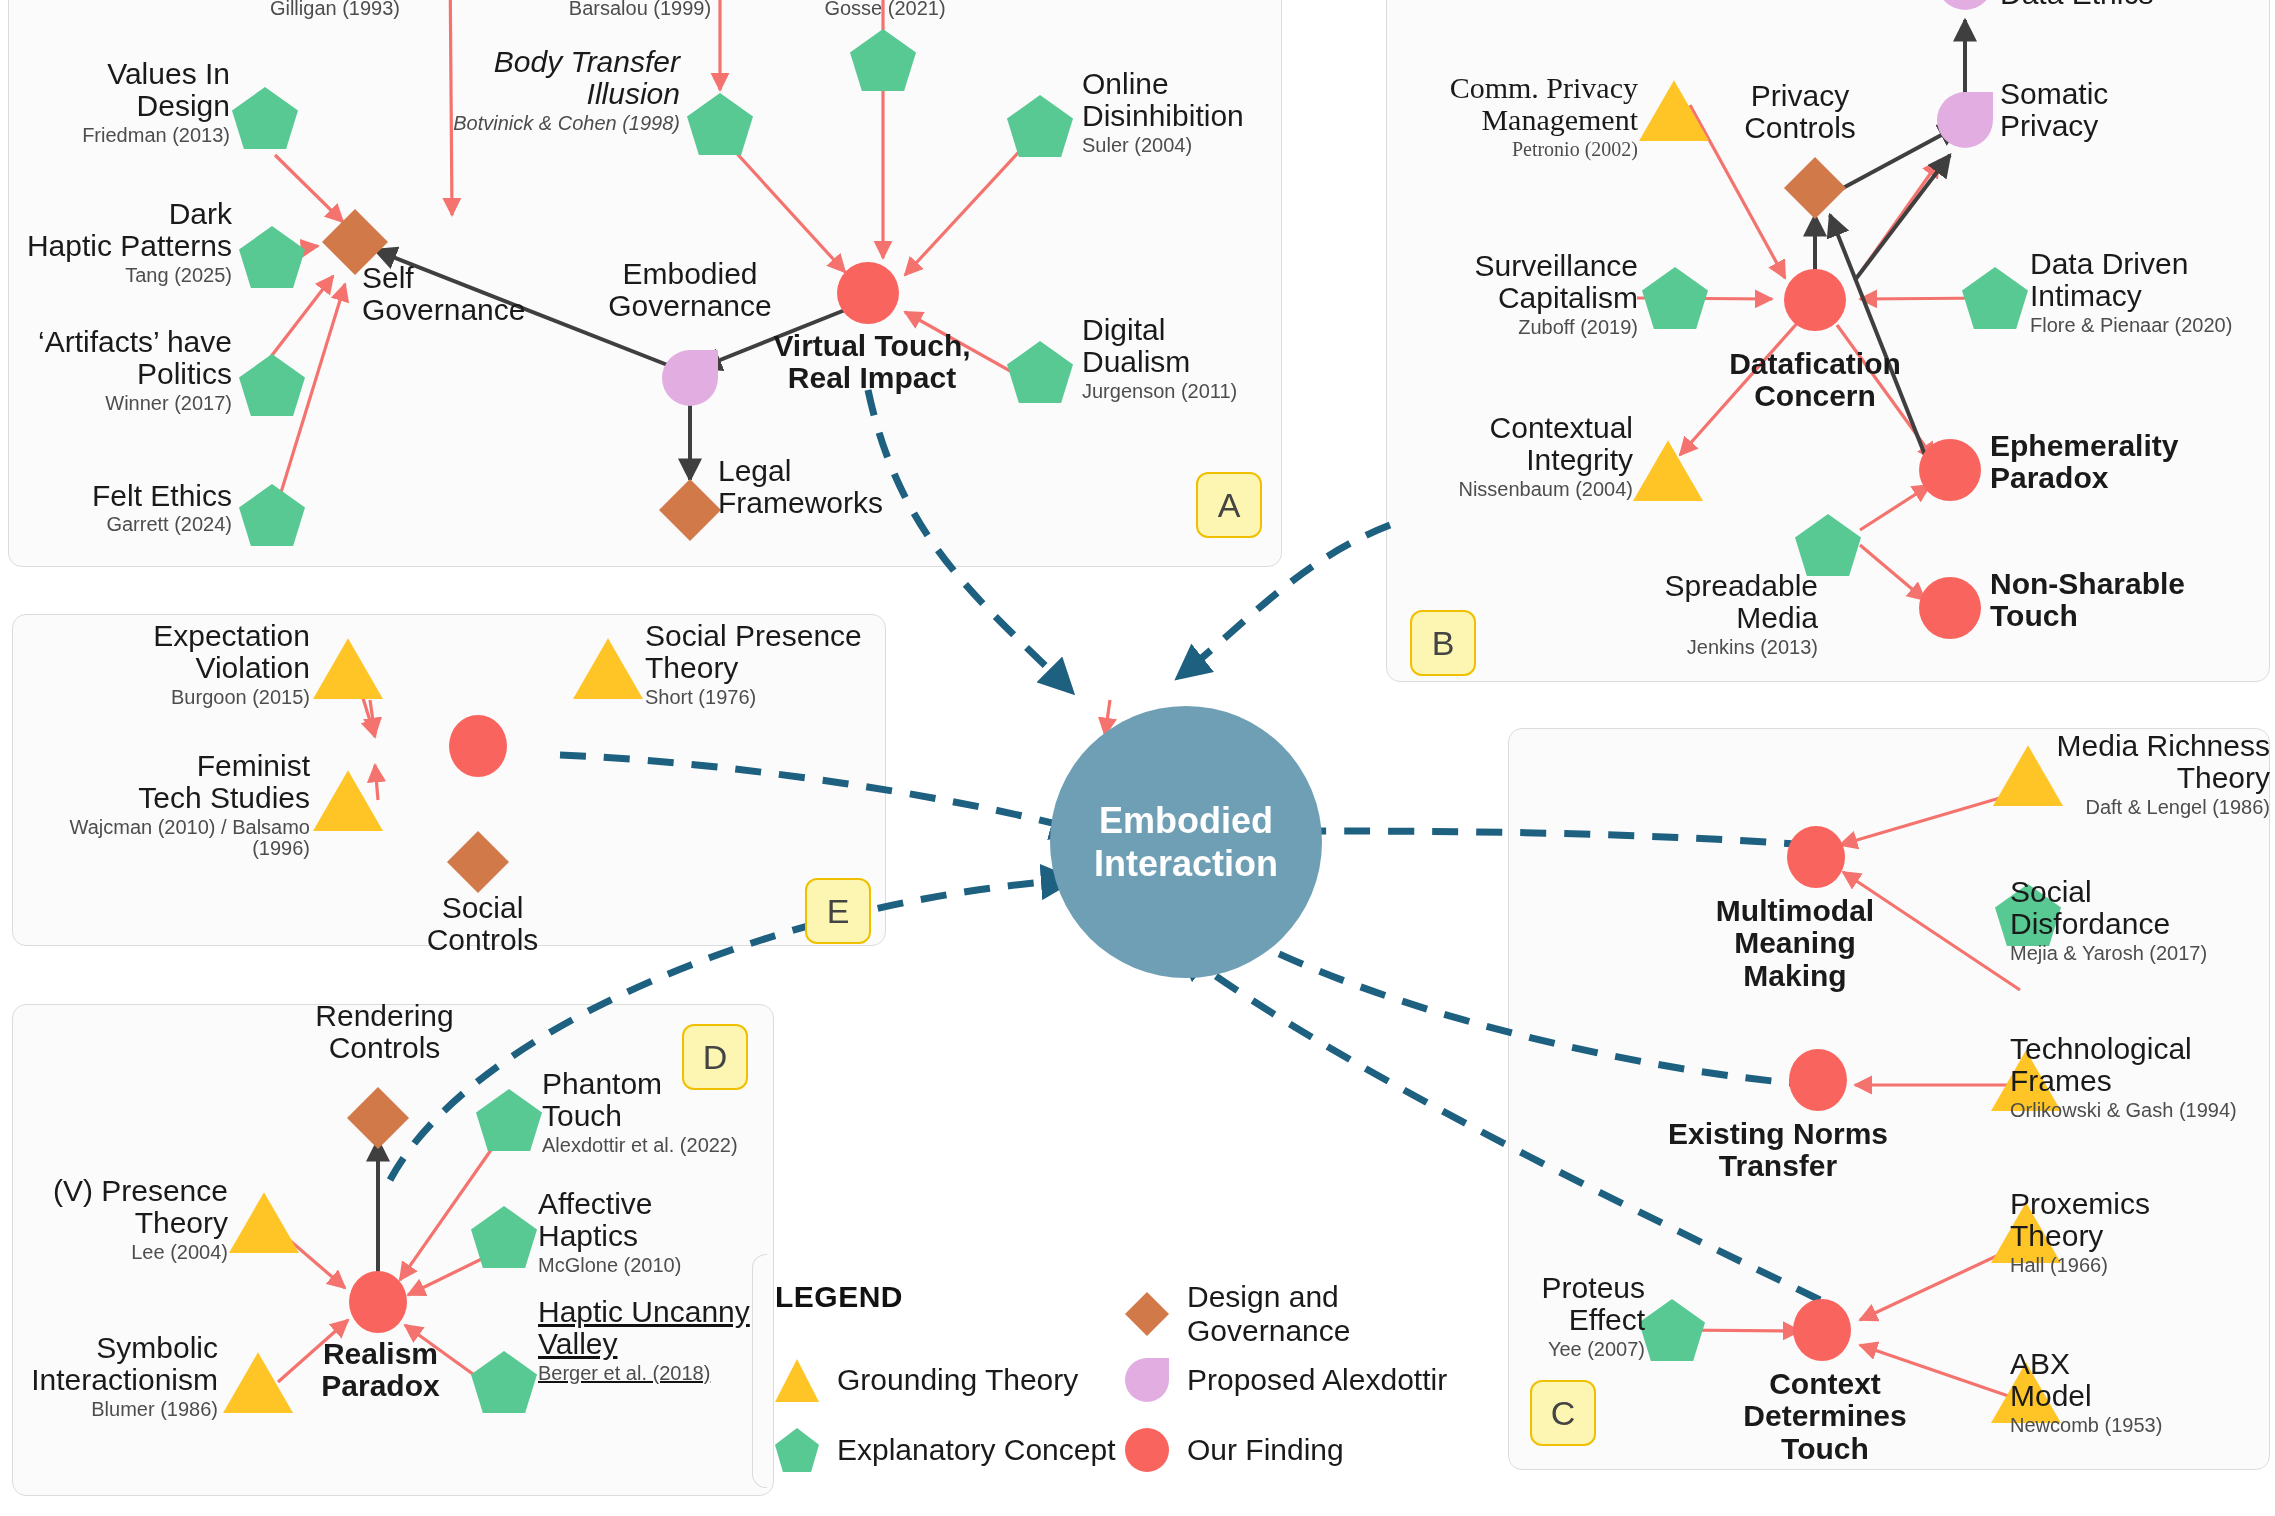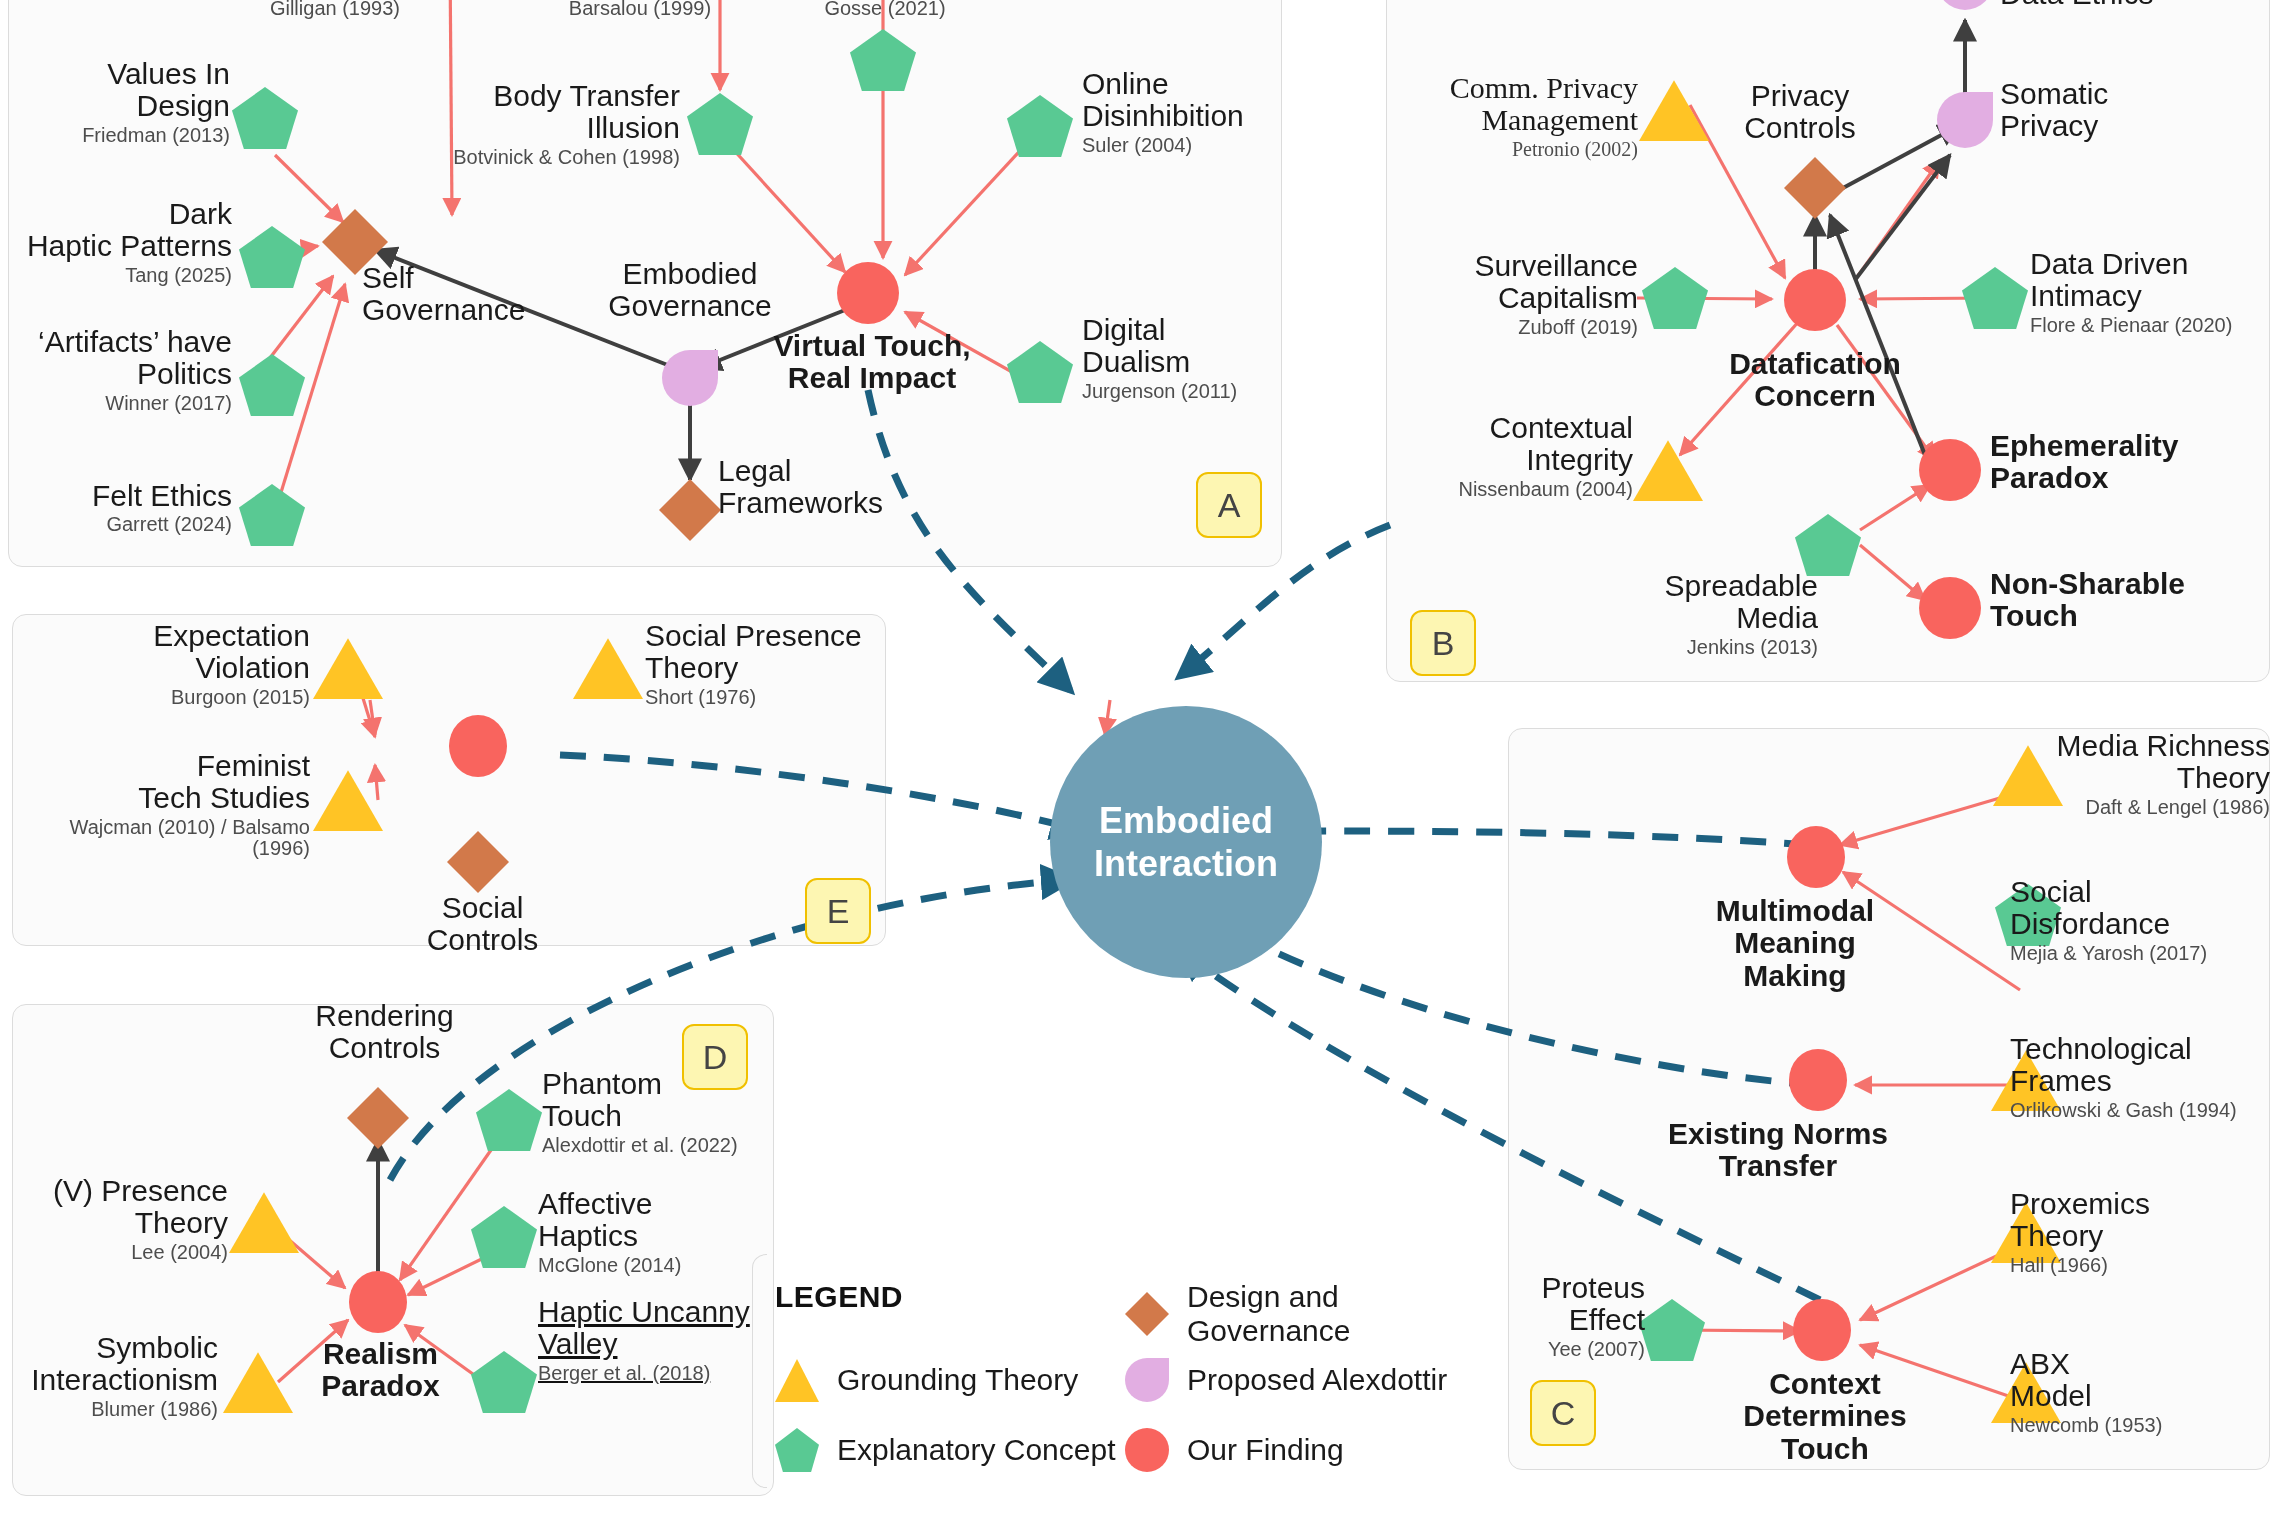--- a/index.html
+++ b/index.html
@@ -167,21 +167,21 @@
   <div class="node diam" style="left:355px;top:242px;width:66px;height:66px;"></div>
   <div class="lab l" style="left:362px;top:262px;width:260px;">
     <div class="t">Self<br>Governance</div>
   </div>
 
   <div class="lab ctr" style="left:500px;top:-4px;width:280px;">
     <div class="c">Barsalou (1999)</div>
   </div>
 
   <div class="node pent" style="left:720px;top:124px;width:66px;height:62px;"></div>
-  <div class="lab r" style="left:430px;top:80px;width:250px;">
+  <div class="lab r" style="left:430px;top:46px;width:250px;font-style:italic;">
     <div class="t">Body Transfer<br>Illusion</div>
     <div class="c">Botvinick &amp; Cohen (1998)</div>
   </div>
 
   <div class="node pent" style="left:883px;top:60px;width:66px;height:62px;"></div>
   <div class="lab ctr" style="left:760px;top:-4px;width:250px;">
     <div class="c">Gosse (2021)</div>
   </div>
 
   <div class="node pent" style="left:1040px;top:126px;width:66px;height:62px;"></div>
@@ -370,21 +370,21 @@
 
   <div class="node pent" style="left:509px;top:1120px;width:66px;height:62px;"></div>
   <div class="lab l" style="left:542px;top:1068px;width:285px;">
     <div class="t">Phantom<br>Touch</div>
     <div class="c">Alexdottir et al. (2022)</div>
   </div>
 
   <div class="node pent" style="left:504px;top:1237px;width:66px;height:62px;"></div>
   <div class="lab l" style="left:538px;top:1188px;width:260px;">
     <div class="t">Affective<br>Haptics</div>
-    <div class="c">McGlone (2014)</div>
+    <div class="c">McGlone (2010)</div>
   </div>
 
   <div class="node pent" style="left:504px;top:1382px;width:66px;height:62px;"></div>
   <div class="lab l" style="left:538px;top:1296px;width:290px;text-decoration:underline;">
     <div class="t">Haptic Uncanny<br>Valley</div>
     <div class="c">Berger et al. (2018)</div>
   </div>
 
   <div class="node tri" style="left:264px;top:1222px;width:70px;height:62px;"></div>
   <div class="lab r" style="left:10px;top:1175px;width:218px;">

